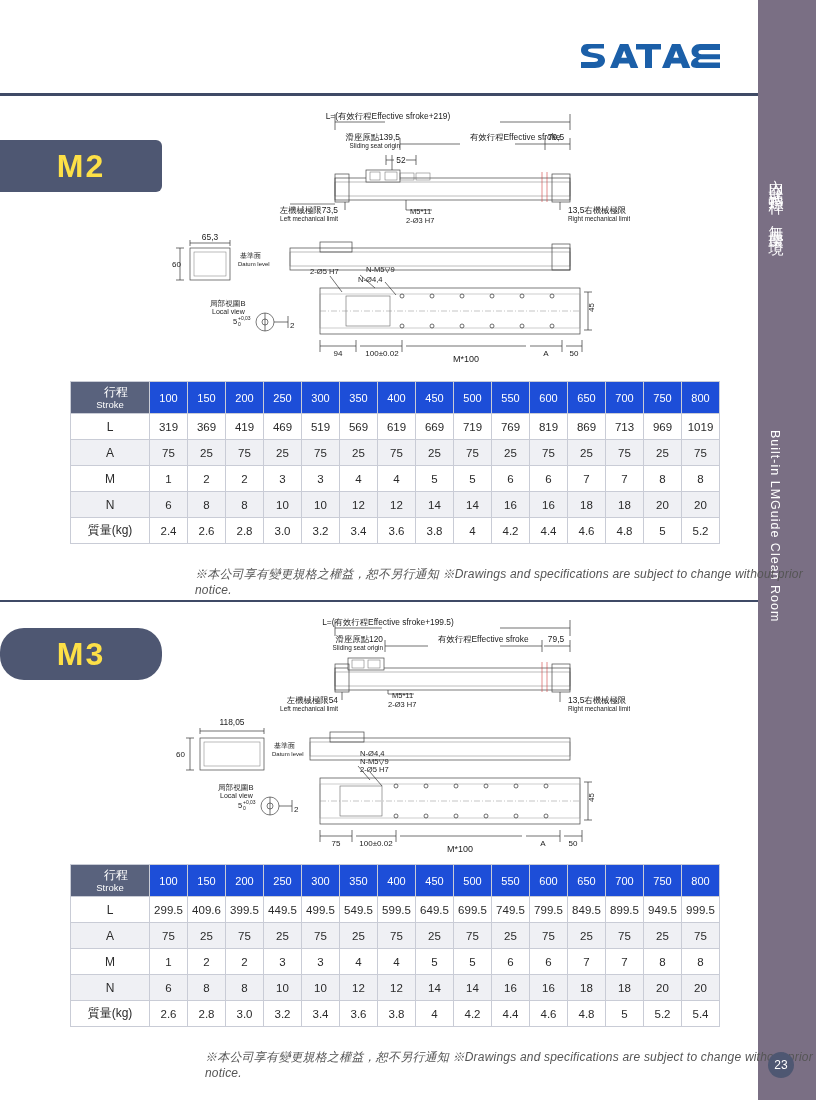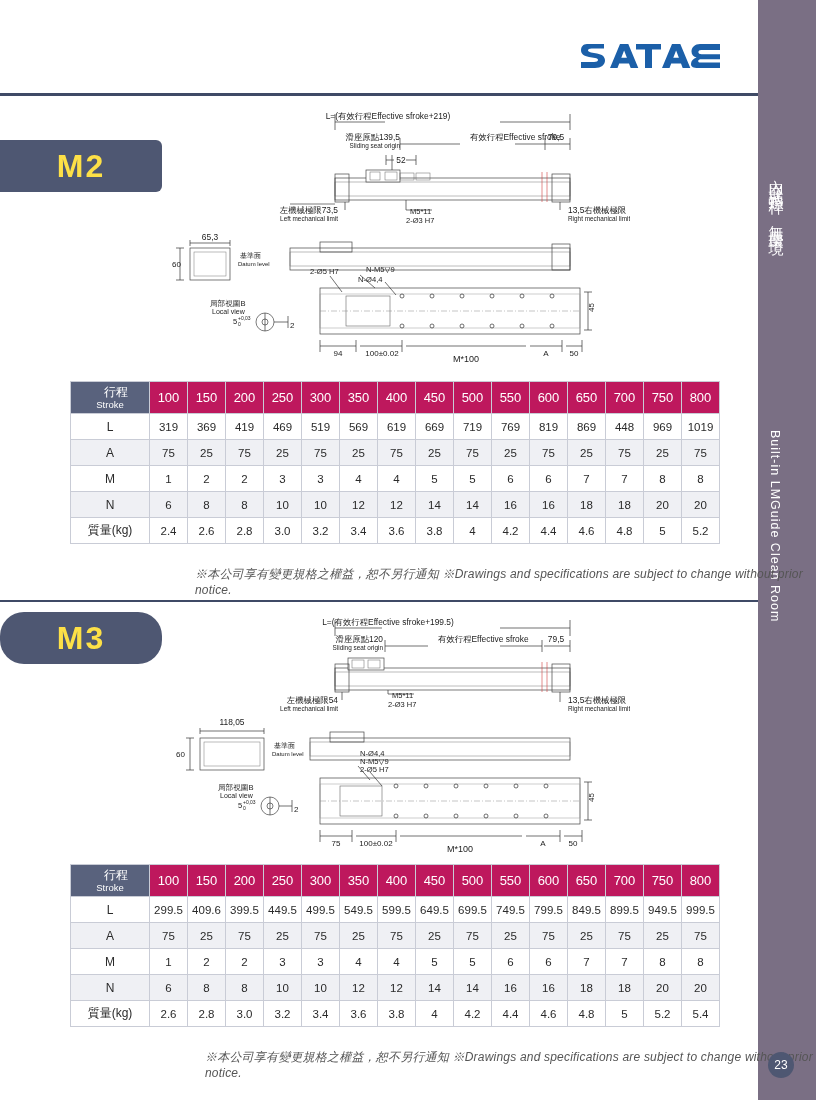--- a/index.html
+++ b/index.html
@@ -55,21 +55,21 @@
     width:162px;height:52px;
     background:#4e5772;
     color:#fde047;
     font-size:32px;
     font-weight:bold;
     letter-spacing:2px;
     display:flex;align-items:center;justify-content:center;
     border-radius:0 6px 6px 0;
   }
   #tab-m2{top:140px;}
-  #tab-m3{top:612px;border-radius:24px;}
+  #tab-m3{top:628px;border-radius:24px;}
 
   .divider{
     position:absolute;left:0;width:758px;height:2px;background:#3f4a66;
   }
   #div-mid{top:600px;}
 
   
   .drawing{
     position:absolute;
     color:#333;
@@ -87,23 +87,23 @@
   table.spec th,table.spec td{
     border:1px solid #c9ccd6;
     text-align:center;
     padding:0;
     height:25px;
     min-width:37px;
     color:#2a2a2a;
     font-weight:normal;
   }
   table.spec thead th{
-    background:#be185d;
+    background:#1d4ed8;
     color:#fff;
-    font-size:13px;
+    font-size:11px;
     height:31px;
   }
   table.spec thead th.first{
     background:#59627d;
     width:78px;
     line-height:12px;
     font-size:11px;
   }
   table.spec tbody tr:nth-child(odd) td{background:#ffffff;}
   table.spec tbody tr:nth-child(even) td{background:#eff0f4;}
@@ -330,21 +330,21 @@
       <td>419</td>
       <td>469</td>
       <td>519</td>
       <td>569</td>
       <td>619</td>
       <td>669</td>
       <td>719</td>
       <td>769</td>
       <td>819</td>
       <td>869</td>
-      <td>448</td>
+      <td>713</td>
       <td>969</td>
       <td>1019</td>
     </tr>
     <tr>
       <td class="rowlabel">A</td>
       <td>75</td>
       <td>25</td>
       <td>75</td>
       <td>25</td>
       <td>75</td>

